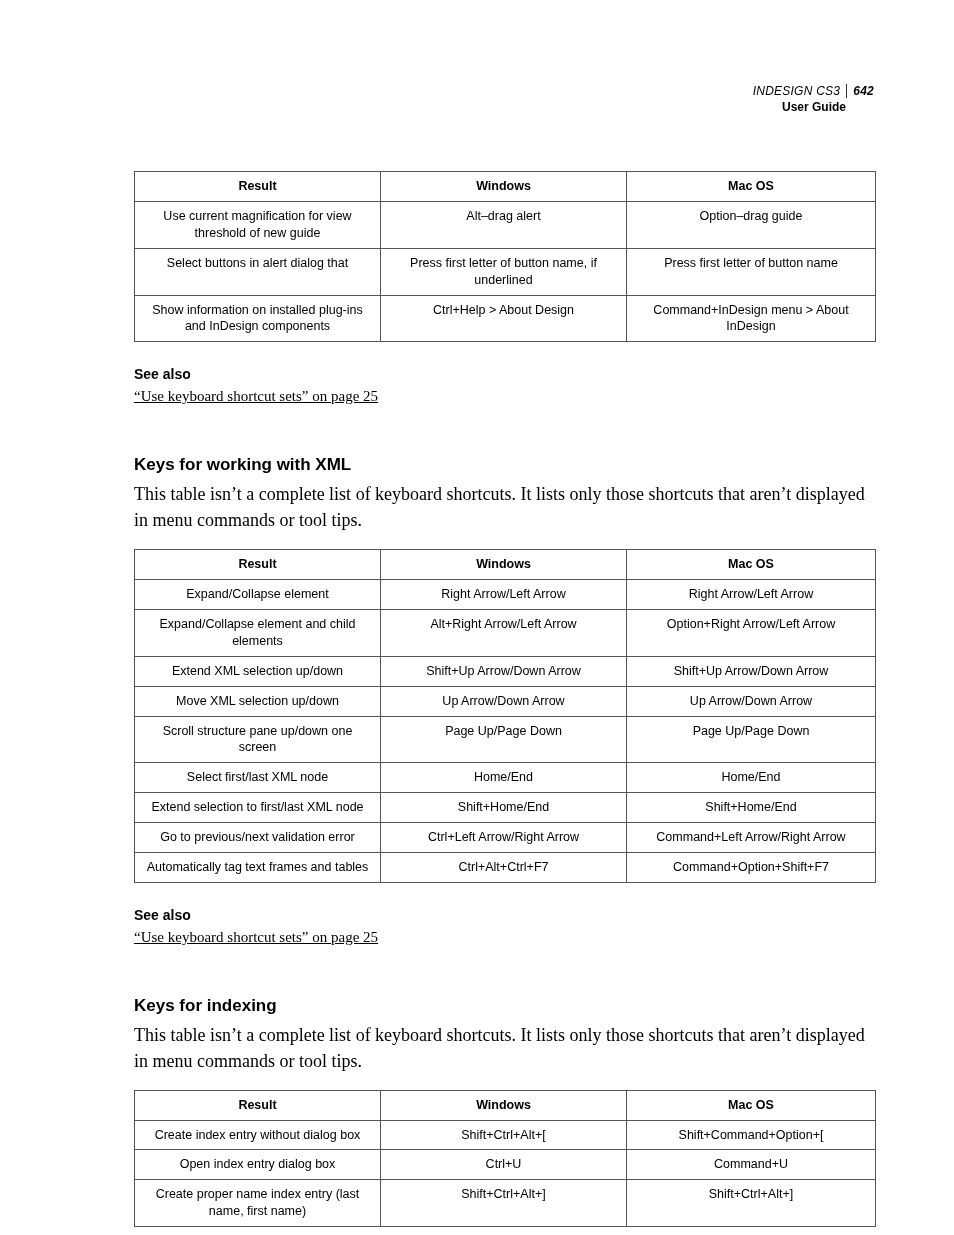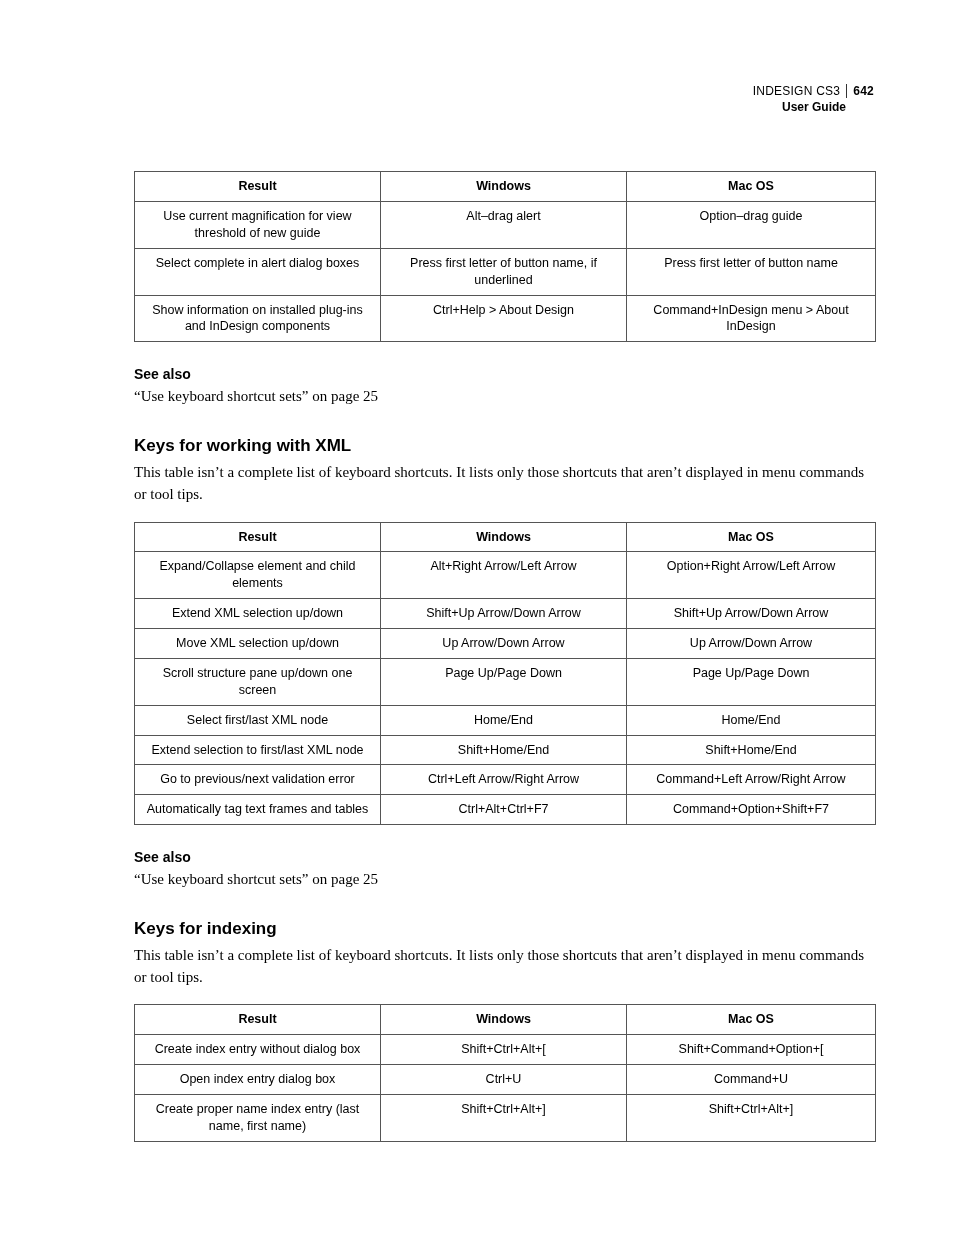--- a/index.html
+++ b/index.html
@@ -15,21 +15,21 @@
     padding: 84px 78px 0 134px;
   }
   .header {
     text-align: right;
     font-family: "Myriad Pro", Arial, sans-serif;
     font-size: 12px;
     line-height: 1.3;
     margin-bottom: 56px;
     padding-right: 2px;
   }
-  .header-line1 { letter-spacing: 0.02em; }
+  .header-line1 { letter-spacing: 0.02em; font-style: italic; }
   .header-line1 .pnum {
     font-weight: bold;
     border-left: 1.5px solid #333;
     padding-left: 6px;
     margin-left: 6px;
   }
   .header-line2 { font-weight: bold; padding-right: 28px; }
 
   table {
     width: 100%;
@@ -54,32 +54,33 @@
   h3.section {
     font-family: "Myriad Pro", Arial, sans-serif;
     font-weight: bold;
     font-size: 14px;
     margin-bottom: 4px;
   }
   h2.topic {
     font-family: "Myriad Pro", Arial, sans-serif;
     font-weight: bold;
     font-size: 17px;
-    margin-top: 28px;
+    margin-top: 47px;
     margin-bottom: 6px;
   }
   p.body {
-    font-size: 15px;
+    font-size: 18px;
     line-height: 1.45;
     margin-bottom: 16px;
   }
   p.ref {
     font-size: 15px;
     line-height: 1.45;
     margin-bottom: 0;
+    text-decoration: underline;
   }
   .see-also-block { margin-bottom: 0; margin-top: 24px; }
 </style>
 </head>
 <body>
 
 <div class="page">
 
   <div class="header">
     <div class="header-line1">
@@ -101,21 +102,21 @@
         <th>Mac OS</th>
       </tr>
     </thead>
     <tbody>
         <tr>
           <td>Use current magnification for view threshold of new guide</td>
           <td>Alt–drag alert</td>
           <td>Option–drag guide</td>
         </tr>
         <tr>
-          <td>Select complete in alert dialog boxes</td>
+          <td>Select buttons in alert dialog that</td>
           <td>Press first letter of button name, if underlined</td>
           <td>Press first letter of button name</td>
         </tr>
         <tr>
           <td>Show information on installed plug-ins and InDesign components</td>
           <td>Ctrl+Help &gt; About Design</td>
           <td>Command+InDesign menu &gt; About InDesign</td>
         </tr>
       </tbody>
   </table>
@@ -136,20 +137,25 @@
       </colgroup>
     <thead>
       <tr>
         <th>Result</th>
         <th>Windows</th>
         <th>Mac OS</th>
       </tr>
     </thead>
     <tbody>
         <tr>
+          <td>Expand/Collapse element</td>
+          <td>Right Arrow/Left Arrow</td>
+          <td>Right Arrow/Left Arrow</td>
+        </tr>
+        <tr>
           <td>Expand/Collapse element and child elements</td>
           <td>Alt+Right Arrow/Left Arrow</td>
           <td>Option+Right Arrow/Left Arrow</td>
         </tr>
         <tr>
           <td>Extend XML selection up/down</td>
           <td>Shift+Up Arrow/Down Arrow</td>
           <td>Shift+Up Arrow/Down Arrow</td>
         </tr>
         <tr>

